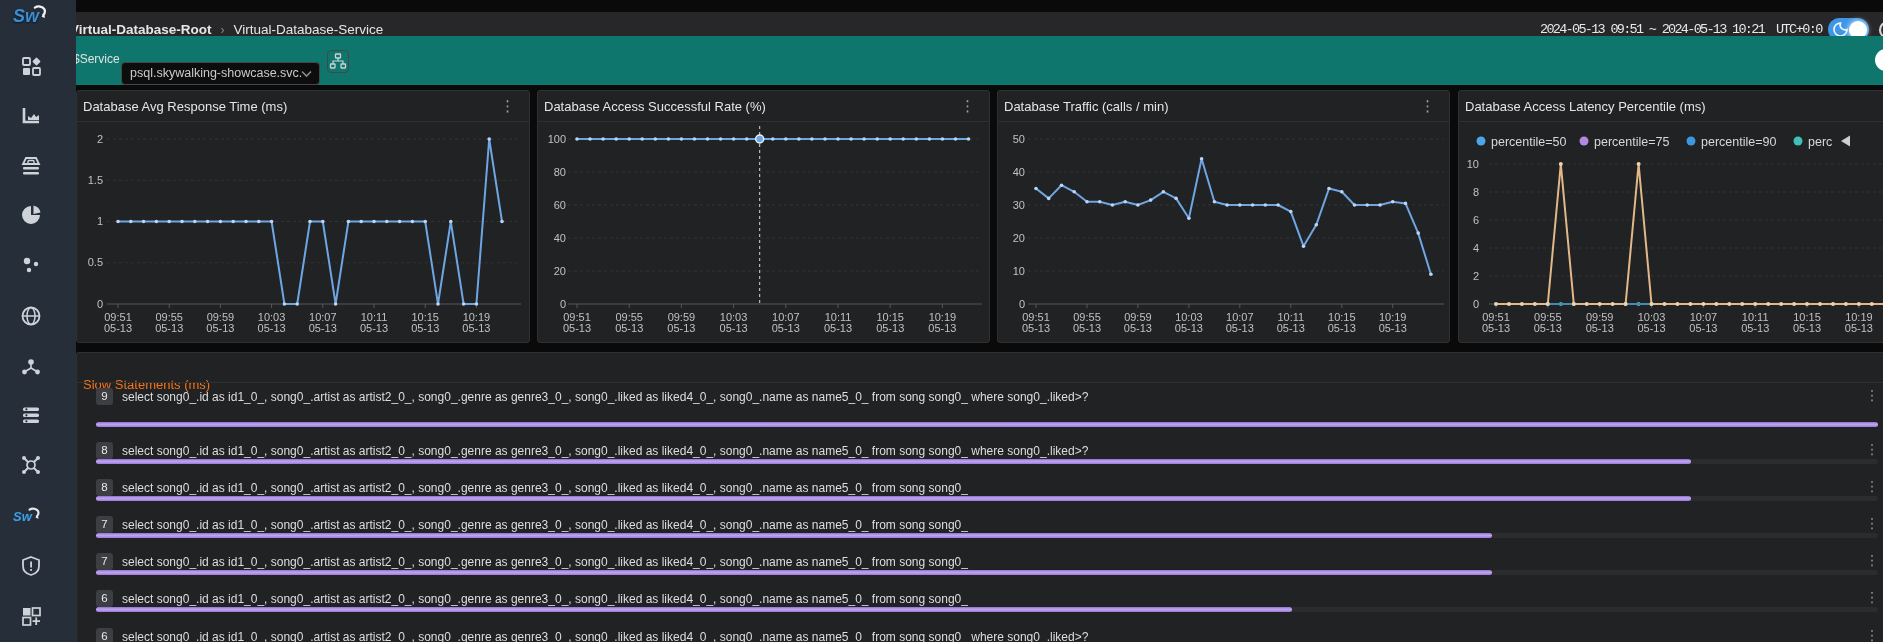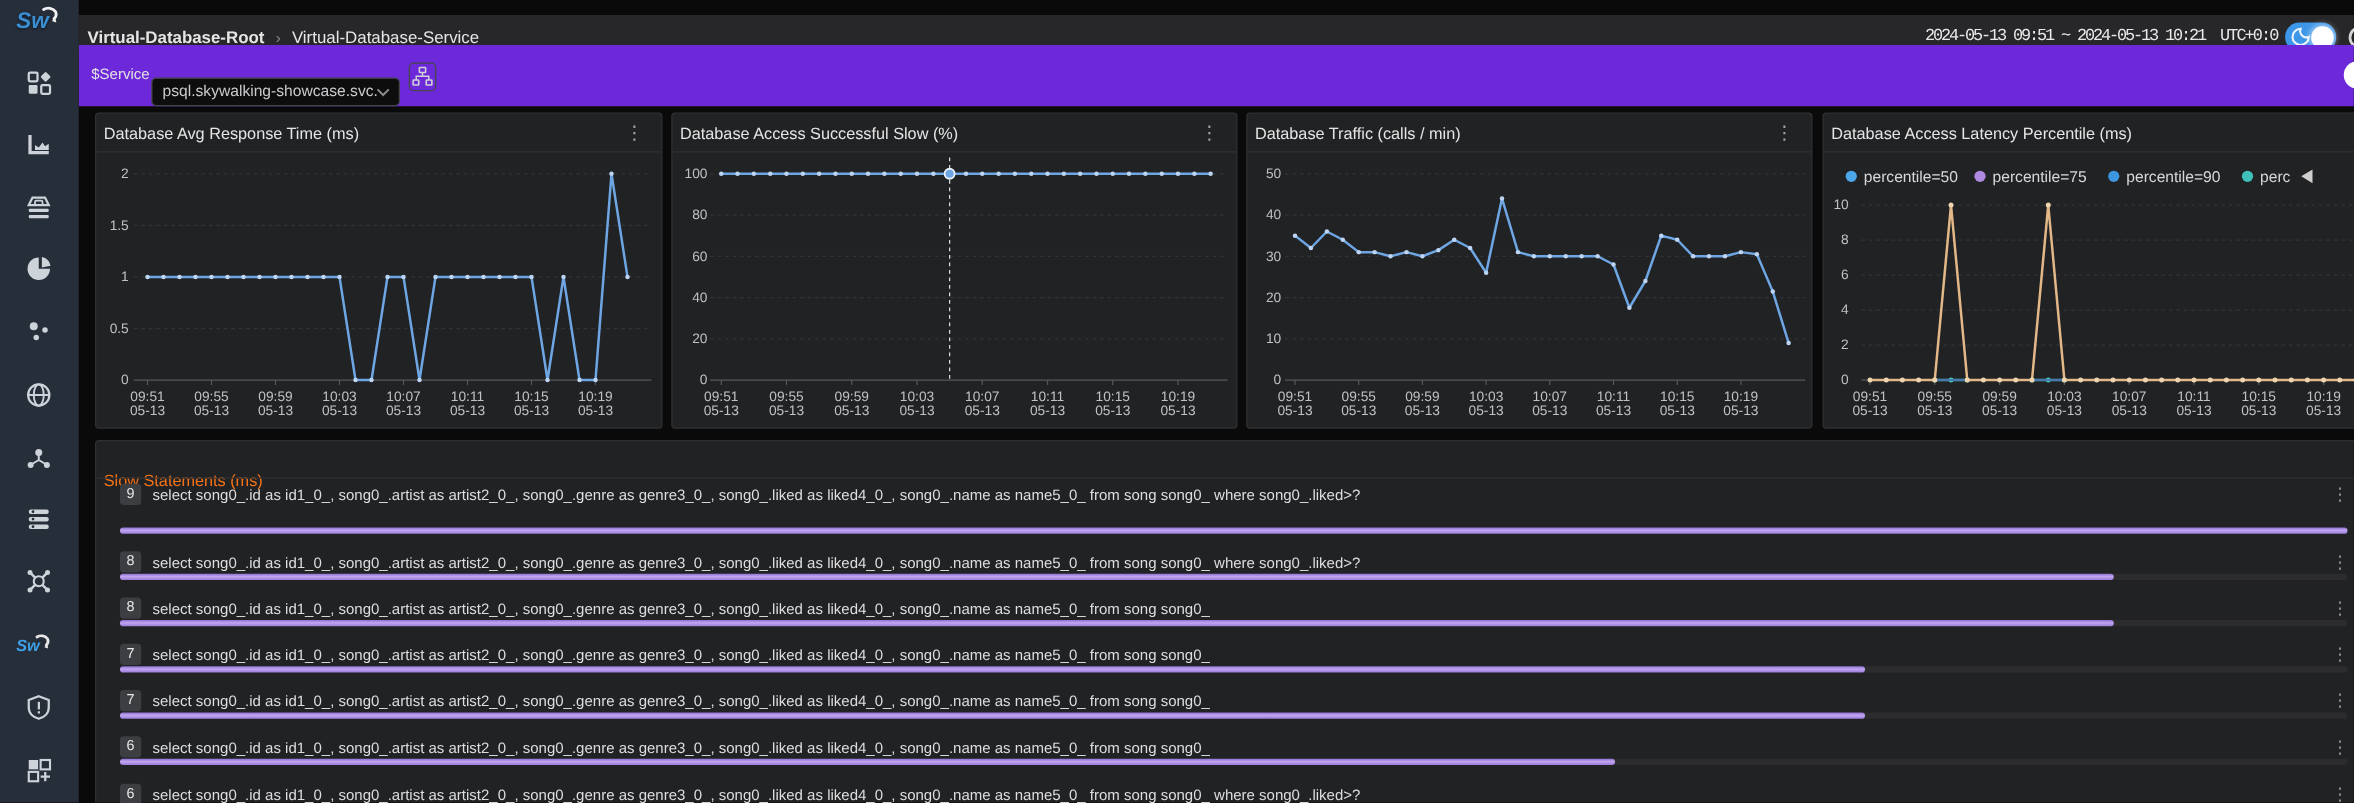--- a/index.html
+++ b/index.html
@@ -1,24 +1,24 @@
 <!DOCTYPE html>
 <html><head><meta charset="utf-8"><style>
 * { margin:0; padding:0; box-sizing:border-box; }
 html,body { width:1883px; height:642px; overflow:hidden; background:#0a0a0b;
   font-family:"Liberation Sans", sans-serif; }
 .abs { position:absolute; }
-#sidebar { position:absolute; left:0; top:0; width:63px; height:642px; background:#262e3a; }
+#sidebar { position:absolute; left:0; top:0; width:76px; height:642px; background:#262e3a; }
 #topbar { position:absolute; left:63px; top:12px; width:1820px; height:36px; background:#272629; }
 .crumb { position:absolute; left:7px; top:10px; font-size:13.5px; color:#e6e6e6; }
 .crumb b { font-weight:700; }
 .crumb .sep { color:#87878a; margin:0 9px; font-size:12px; }
 .timebar { position:absolute; top:10px; left:1477px; font-family:"Liberation Mono", monospace;
   font-size:13.5px; letter-spacing:-1.7px; color:#e8e8e8; white-space:pre; }
-#varrow { position:absolute; left:63px; top:36px; width:1820px; height:49px; background:#6d28d9; }
+#varrow { position:absolute; left:63px; top:36px; width:1820px; height:49px; background:#0f766e; }
 .vlabel { position:absolute; left:10px; top:16px; font-size:12px; color:#e2e2e2; }
 .select { position:absolute; left:58px; top:14px; width:199px; height:23px; border:1px solid #46474a;
   border-radius:4px; background:#0d0d0e; color:#c9cacc; font-size:12.5px; line-height:21px; padding-left:8px;margin-top:12px; }
 
 .btn { position:absolute; left:264px; top:14px; width:22px; height:23px; border:1px solid #46474a;
   border-radius:4px; }
 .panel { position:absolute; top:90px; height:253px; background:#212224; border:1px solid #2f3032;
   border-radius:3px; }
 .ptitle { position:absolute; left:6px; top:8px; font-size:13px; color:#e5e5e5; }
 .phead { position:absolute; left:0; top:0; width:100%; height:31px; border-bottom:1px solid #2f3033; }
@@ -208,21 +208,21 @@
       <circle cx="361.0" cy="213.0" r="1.8" fill="#bdd5f2"></circle>
       <circle cx="373.8" cy="130.5" r="1.8" fill="#bdd5f2"></circle>
       <circle cx="386.6" cy="213.0" r="1.8" fill="#bdd5f2"></circle>
       <circle cx="399.4" cy="213.0" r="1.8" fill="#bdd5f2"></circle>
       <circle cx="412.2" cy="48.0" r="1.8" fill="#bdd5f2"></circle>
       <circle cx="425.0" cy="130.5" r="1.8" fill="#bdd5f2"></circle>
     </svg>
 </div>
 <div class="panel" style="left:537px;width:453px;">
   <div class="phead"></div>
-    <div class="ptitle">Database Access Successful Slow (%)</div>
+    <div class="ptitle">Database Access Successful Rate (%)</div>
     <div class="pmenu">⋮</div>
   <svg class="abs" style="left:0;top:0" width="451" height="251" viewBox="0 0 451 251">
       <line x1="30" y1="48.0" x2="444" y2="48.0" stroke="#323336" stroke-width="1" stroke-dasharray="3 3"></line>
       <line x1="30" y1="81.0" x2="444" y2="81.0" stroke="#323336" stroke-width="1" stroke-dasharray="3 3"></line>
       <line x1="30" y1="114.0" x2="444" y2="114.0" stroke="#323336" stroke-width="1" stroke-dasharray="3 3"></line>
       <line x1="30" y1="147.0" x2="444" y2="147.0" stroke="#323336" stroke-width="1" stroke-dasharray="3 3"></line>
       <line x1="30" y1="180.0" x2="444" y2="180.0" stroke="#323336" stroke-width="1" stroke-dasharray="3 3"></line>
       <line x1="30" y1="213" x2="444" y2="213" stroke="#55575c" stroke-width="1"></line>
       <line x1="39.0" y1="213" x2="39.0" y2="217" stroke="#55575c" stroke-width="1"></line>
       <line x1="91.2" y1="213" x2="91.2" y2="217" stroke="#55575c" stroke-width="1"></line>

